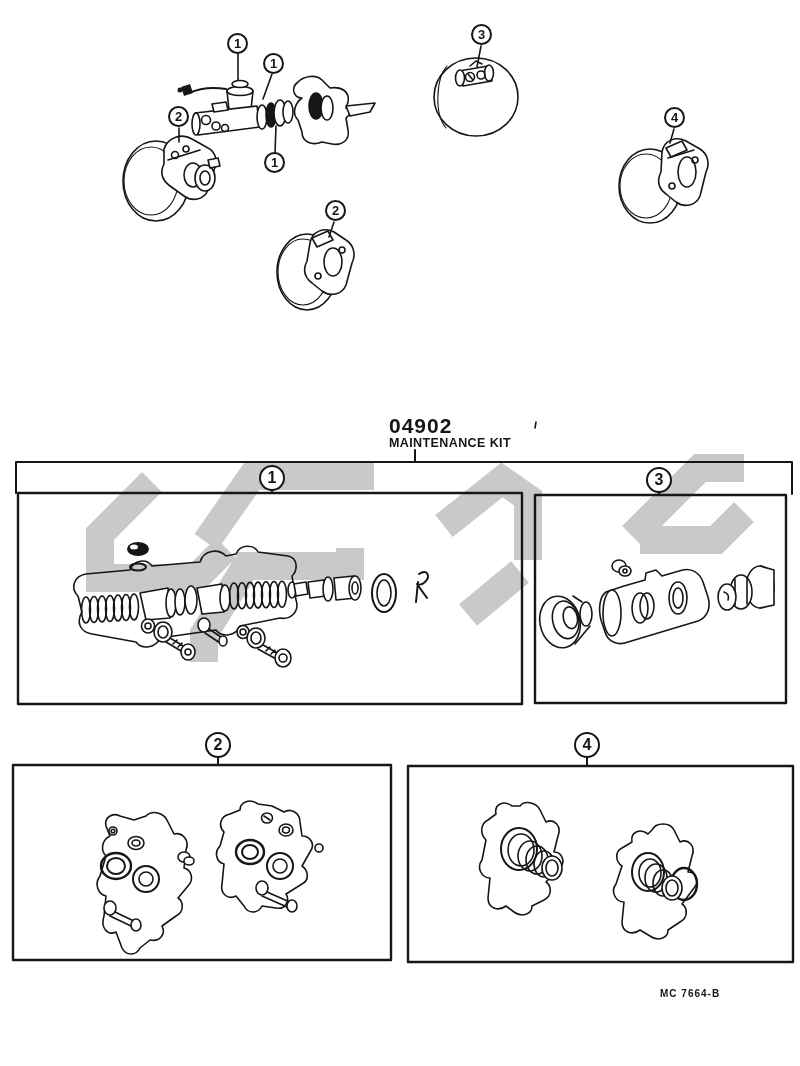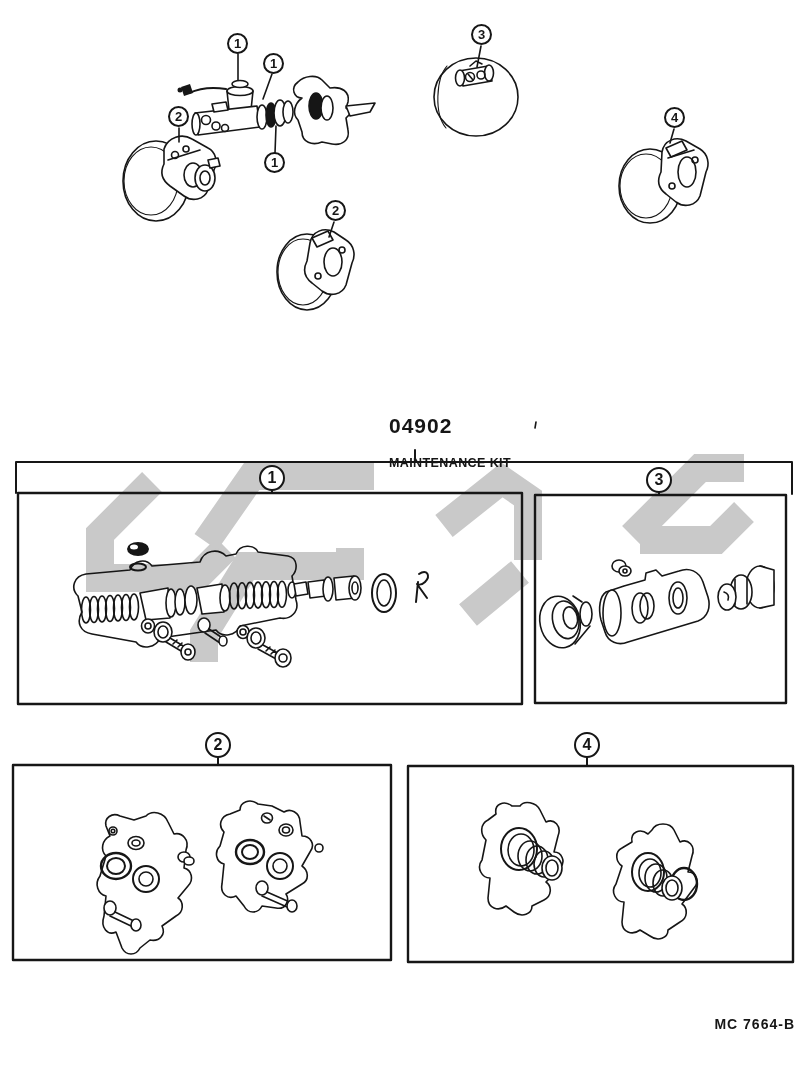--- a/index.html
+++ b/index.html
@@ -23,24 +23,24 @@
     position:absolute; box-sizing:border-box; background:#fff;
     border:2px solid var(--ink); border-radius:50%;
     display:flex; align-items:center; justify-content:center;
     font-weight:bold; z-index:3;
   }
   .callout.top { width:21px; height:21px; font-size:13px; }
   .callout.kit { width:26px; height:26px; font-size:16px; }
   
   .title-block { position:absolute; left:389px; top:415px; z-index:3; line-height:1.05; }
   .title-code  { font-size:21px; font-weight:bold; letter-spacing:1px; }
-  .title-name  { font-size:12.5px; font-weight:bold; letter-spacing:0.4px;margin-top:20px; }
+  .title-name  { font-size:12.5px; font-weight:bold; letter-spacing:0.4px; }
   .sheet-code  {
-    position:absolute; left:660px; top:1016px; width:135px; text-align:right;
-    font-size:14px; font-weight:bold; letter-spacing:1px; z-index:3;
+    position:absolute; left:660px; top:988px; width:135px; 
+    font-size:10px; font-weight:bold; letter-spacing:1px; z-index:3;
   }
 </style>
 </head>
 <body>
 
 <div id="page">
 
   <svg id="art" viewBox="0 0 800 1066" aria-hidden="true">
 
     <g>

